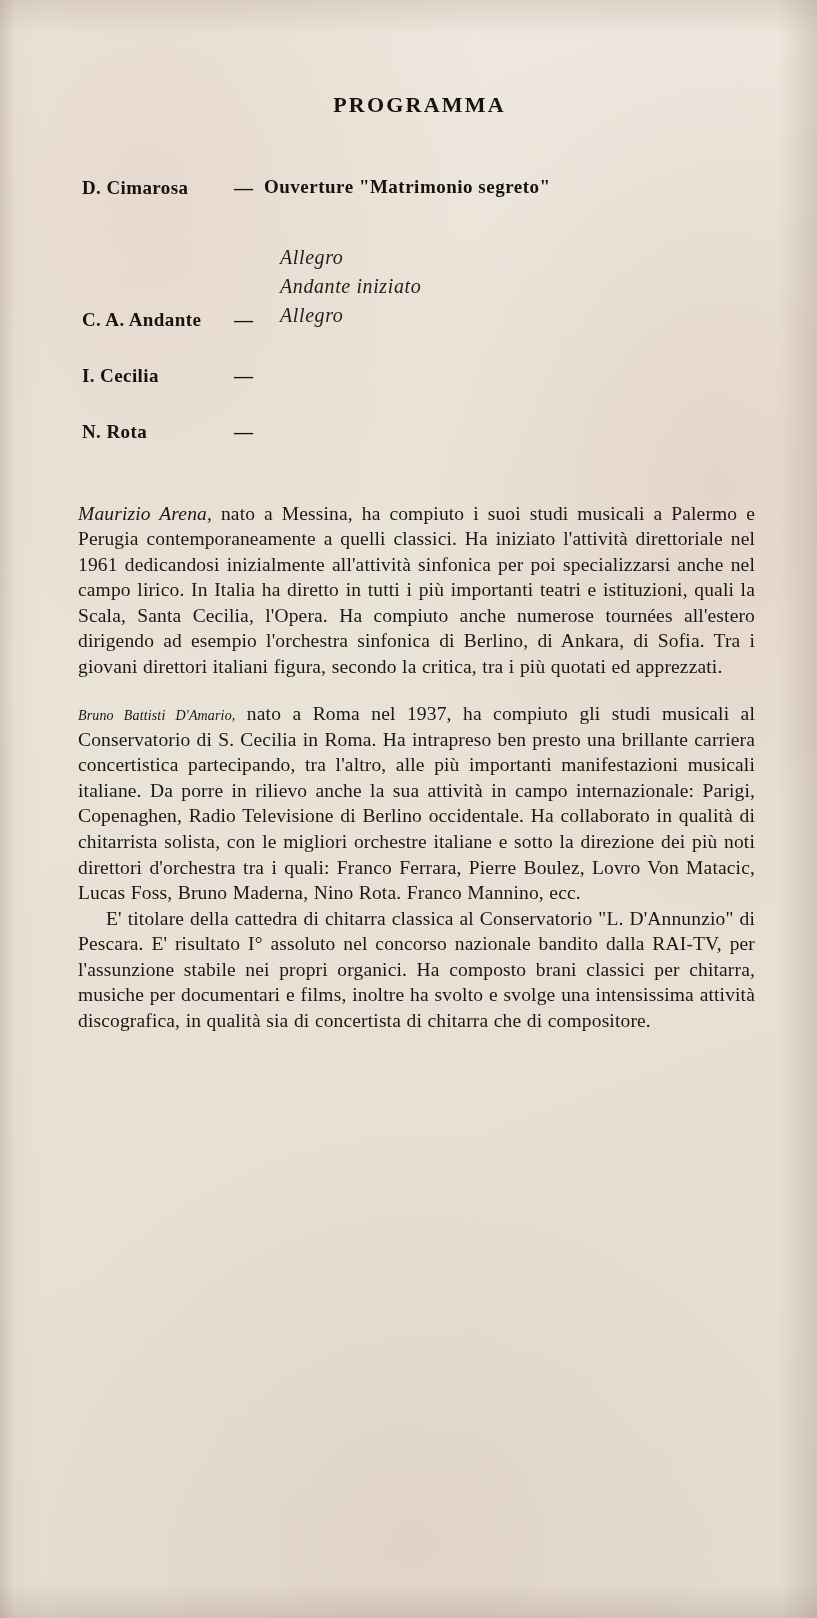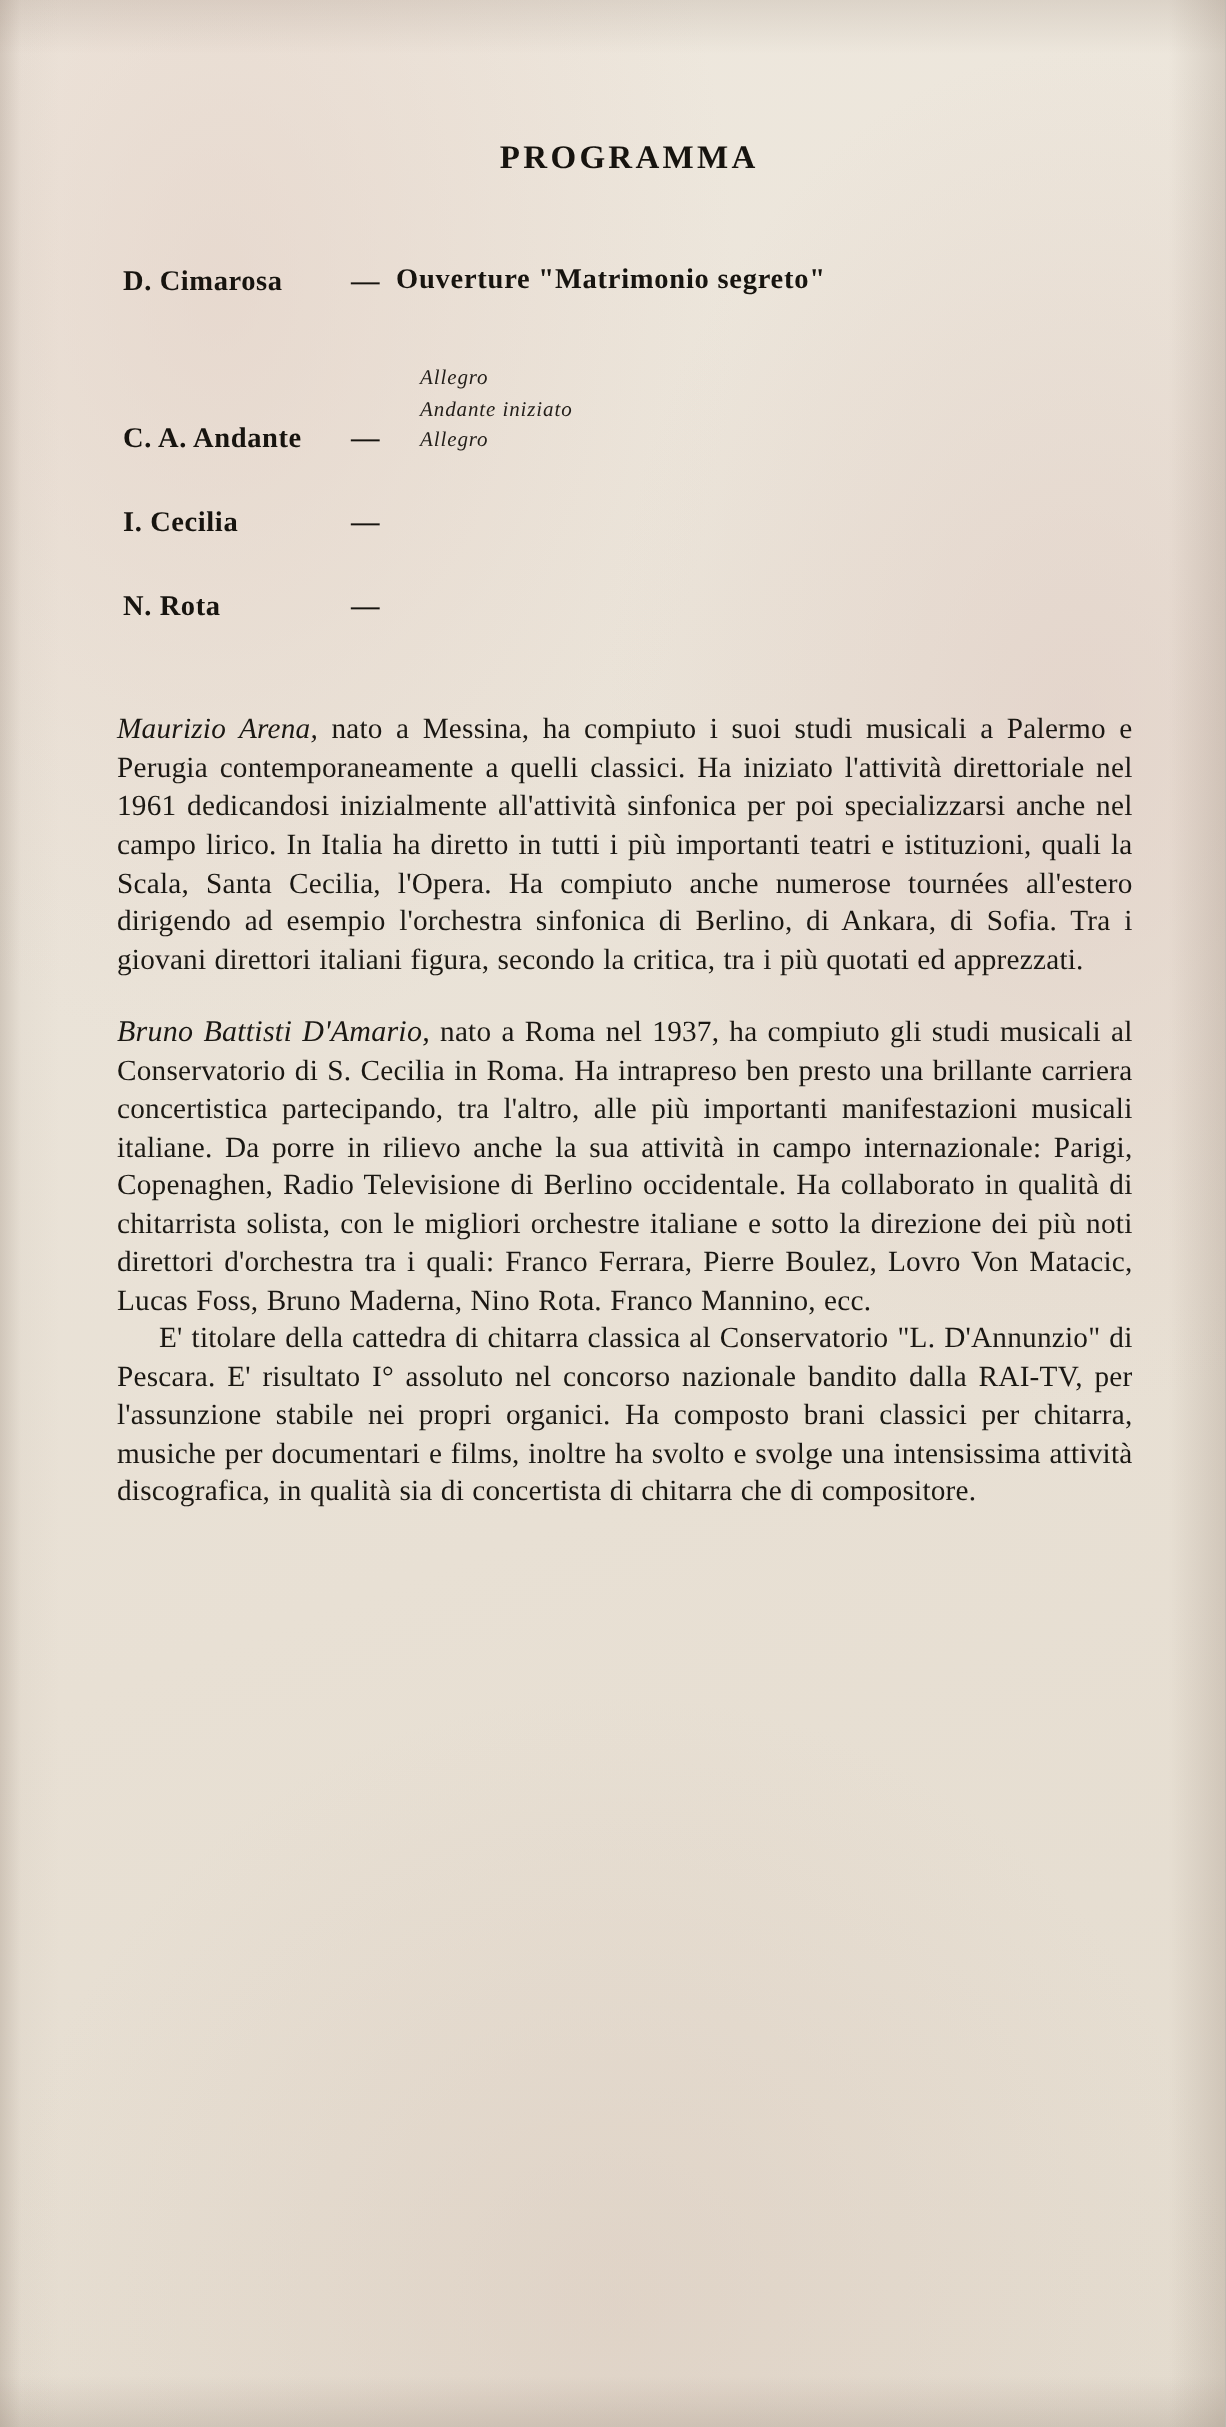--- a/index.html
+++ b/index.html
@@ -85,21 +85,21 @@
     color: #17140f;
     text-align: justify;
     text-align-last: left;
   }
   .movements {
     margin-top: 10px;
     margin-left: 16px;
   }
   .movement {
     font-style: italic;
-    font-size: 14px;
+    font-size: 20px;
     line-height: 1.46;
     letter-spacing: 0.6px;
     color: #211d18;
   }
 
   .entry-spacer-lg { margin-bottom: 34px; }
 
   .bios {
     margin-top: 58px;
   }
@@ -114,21 +114,21 @@
     word-spacing: 0.5px;
     font-family: Liberation Serif, serif;
   }
   .bio-para.tight { margin-bottom: 0; }
   .bio-para.indent { text-indent: 28px; }
   .bio-name {
     font-style: italic;
   }
   .bio-name-sm {
     font-style: italic;
-    font-size: 20px;
+    font-size: 14px;
   }
 </style>
 </head>
 <body>
 
 <div class="page">
   <div class="content">
 
     <div class="program-title">PROGRAMMA</div>
 

